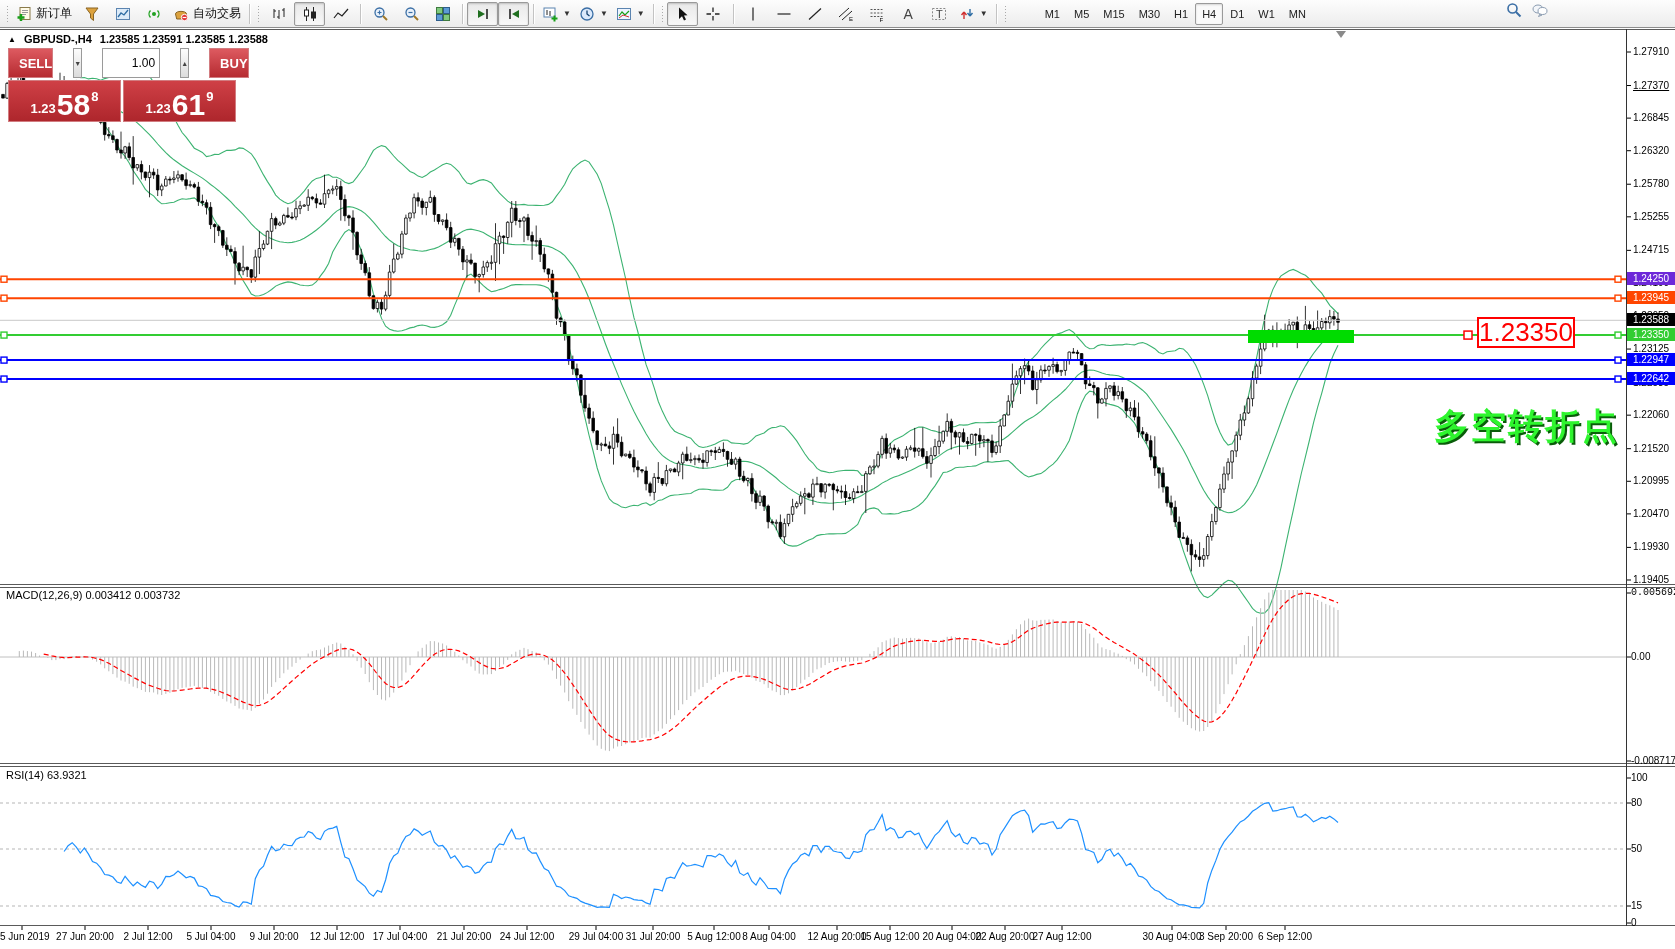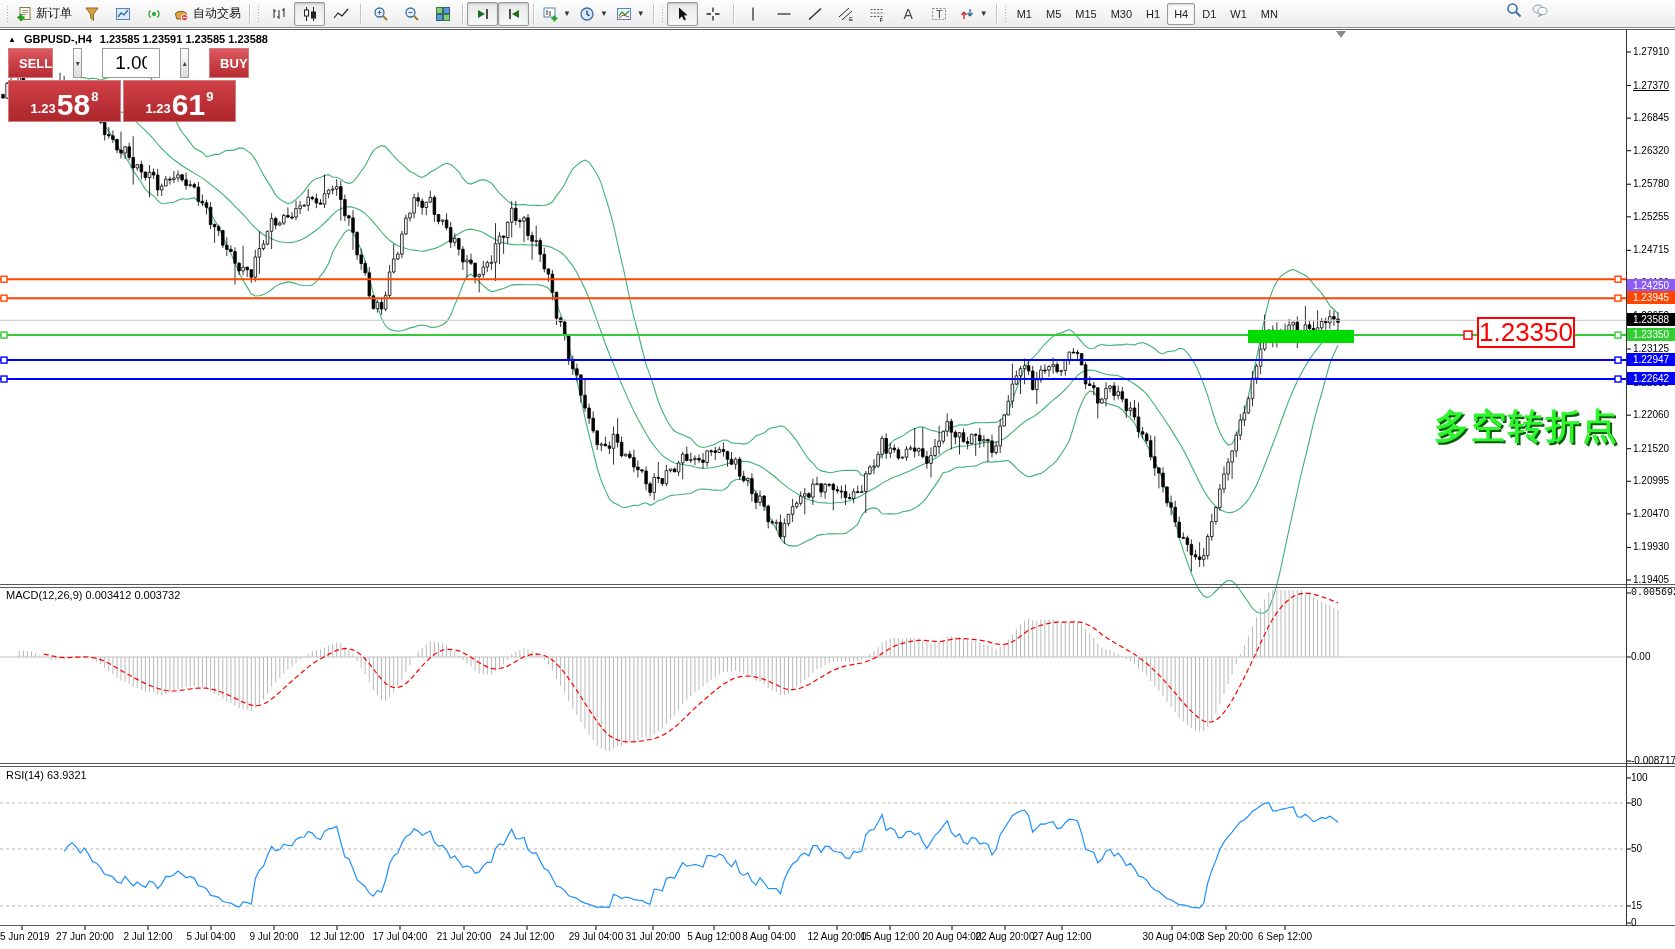--- a/index.html
+++ b/index.html
@@ -43,22 +43,22 @@
   .cnote{position:absolute;left:1434px;top:403px;font-size:35px;font-weight:bold;color:#2ef52e;
     text-shadow:2px 2px 0 #0a5c0a;z-index:12;letter-spacing:2px;}
 
   
   .trade{position:absolute;left:8px;top:48px;width:230px;z-index:20;font-family:"Liberation Sans",sans-serif;}
   .trow1{display:flex;gap:20px;height:30px;}
   .redbtn{background:linear-gradient(#dd5a60,#b62b31);border:1px solid #d27c80;color:#fff;
     font-size:13px;font-weight:bold;display:flex;align-items:center;padding-left:10px;box-sizing:border-box;width:66px;}
   .spinbtn{width:16px;background:linear-gradient(#fdfdfd,#dcdcdc);border:1px solid #9a9a9a;color:#444;
     font-size:7px;display:flex;align-items:center;justify-content:center;box-sizing:border-box;}
-  .volinput{width:58px;border:1px solid #9a9a9a;background:#fff;font-size:19px;text-align:right;
-    padding:0 12px;box-sizing:border-box;font-family:"Liberation Sans",sans-serif;}
+  .volinput{width:58px;border:1px solid #9a9a9a;background:#fff;font-size:12px;text-align:right;
+    padding:0 4px;box-sizing:border-box;font-family:"Liberation Sans",sans-serif;}
   .trow2{display:flex;gap:2px;margin-top:2px;height:42px;}
   .pblock{width:113px;background:linear-gradient(#cf4046,#ae262c);border:1px solid #d27c80;color:#fff;
     display:flex;align-items:flex-end;justify-content:center;box-sizing:border-box;padding-bottom:1px;}
   .pblock .pfx{font-size:13px;font-weight:bold;margin:0 1px 4px 0;}
   .pblock .big{font-size:30px;line-height:30px;font-weight:bold;}
   .pblock .sup{font-size:13px;font-weight:bold;margin:0 0 16px 1px;}
 
   svg text{font-family:"Liberation Sans",sans-serif;}
 </style>
 </head>
@@ -254,21 +254,21 @@
     <svg class="ic" viewBox="0 0 16 16">
       <path d="M5 13V6M5 6l-2.5 3M5 6l2.5 3" stroke="#d03030" stroke-width="1.4" fill="none"></path>
       <path d="M11 3v7M11 10l-2.5-3M11 10l2.5-3" stroke="#2e6da4" stroke-width="1.4" fill="none"></path>
     </svg>
     <span class="caret">▼</span>
   </div>
 
   <div class="sep"></div>
   <div class="grip"></div>
 
-  <div id="tf-box" style="display:flex;align-items:flex-end;">
+  <div id="tf-box" style="display:flex;align-items:flex-end;margin-left:28px;">
       <div class="tf">M1</div>
       <div class="tf">M5</div>
       <div class="tf">M15</div>
       <div class="tf">M30</div>
       <div class="tf">H1</div>
       <div class="tf active">H4</div>
       <div class="tf">D1</div>
       <div class="tf">W1</div>
       <div class="tf">MN</div>
     </div>
@@ -428,21 +428,21 @@
     <div class="axlabel" style="top:541px;">1.19930</div>
     <div class="axlabel" style="top:574px;">1.19405</div>
     <div class="sclabel" style="top:587px;font-family:Liberation Mono, monospace;">0.005692</div>
     <div class="sclabel" style="top:651px;">0.00</div>
     <div class="sclabel" style="top:755px;">-0.008717</div>
     <div class="sclabel" style="top:772px;">100</div>
     <div class="sclabel" style="top:797px;">80</div>
     <div class="sclabel" style="top:843px;">50</div>
     <div class="sclabel" style="top:900px;">15</div>
     <div class="sclabel" style="top:917px;">0</div>
-    <div class="badge" style="top:272px;background:#8b5cf6;margin-top:7px;">1.24250</div>
+    <div class="badge" style="top:272px;background:#6d28d9;">1.24250</div>
     <div class="badge" style="top:291px;background:#FF4500;">1.23945</div>
     <div class="badge" style="top:313px;background:#000000;">1.23588</div>
     <div class="badge" style="top:328px;background:#32CD32;">1.23350</div>
     <div class="badge" style="top:353px;background:#0000FF;">1.22947</div>
     <div class="badge" style="top:372px;background:#0000FF;">1.22642</div>
   </div>
 <div id="time-labels">
     <div class="timelabel" style="left:22px;">25 Jun 2019</div>
     <div class="timelabel" style="left:85px;">27 Jun 20:00</div>
     <div class="timelabel" style="left:148px;">2 Jul 12:00</div>

